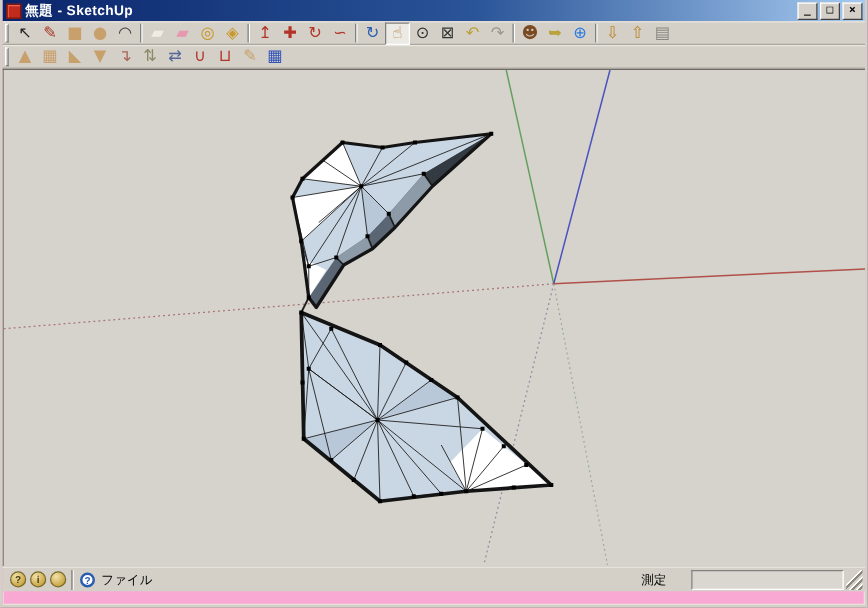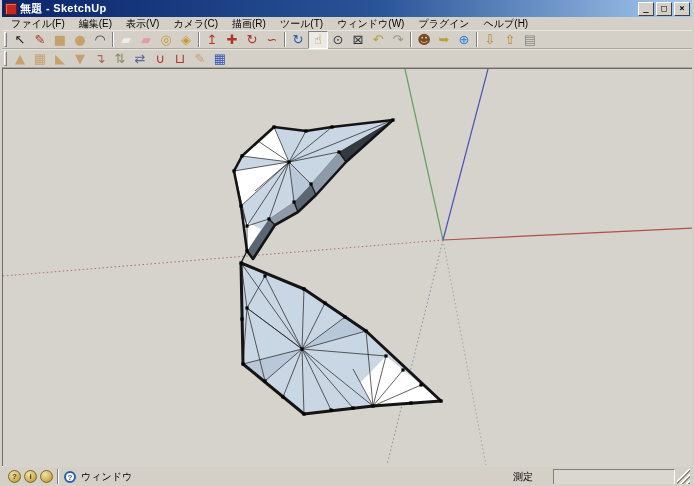--- a/index.html
+++ b/index.html
@@ -74,31 +74,20 @@
   <div class="titlebar">
     <span class="app-ico"></span>
     <span class="title-text">無題 - SketchUp</span>
     <span class="winbtns">
       <span class="winbtn">_</span>
       <span class="winbtn">□</span>
       <span class="winbtn">×</span>
     </span>
   </div>
 
-  <div class="menubar" id="menubar">
-      <span class="menu-item">ファイル(F)</span>
-      <span class="menu-item">編集(E)</span>
-      <span class="menu-item">表示(V)</span>
-      <span class="menu-item">カメラ(C)</span>
-      <span class="menu-item">描画(R)</span>
-      <span class="menu-item">ツール(T)</span>
-      <span class="menu-item">ウィンドウ(W)</span>
-      <span class="menu-item">プラグイン</span>
-      <span class="menu-item">ヘルプ(H)</span>
-    </div>
 
   <div class="toolbar" id="toolbar-main">
       <span class="grip"></span>
       <span class="tb-btn">
         <span class="gl" style="color: rgb(34, 34, 34);">↖</span>
       </span>
       <span class="tb-btn">
         <span class="gl" style="color: rgb(168, 58, 42);">✎</span>
       </span>
       <span class="tb-btn">
@@ -328,19 +317,19 @@
   </div>
 
   <div class="statusbar">
     <span class="st-left" id="status-circles">
         <span class="st-circle">?</span>
         <span class="st-circle">i</span>
         <span class="st-circle"></span>
       </span>
     <span class="st-mid">
       <span class="help-circle">?</span>
-      <span class="ready">ウィンドウ</span>
+      <span class="ready">ファイル</span>
     </span>
     <span class="measure-label">測定</span>
     <input class="measure-box" value="" style="">
     <span class="resize-grip"></span>
   </div>
 </div>
 
 </body></html>

